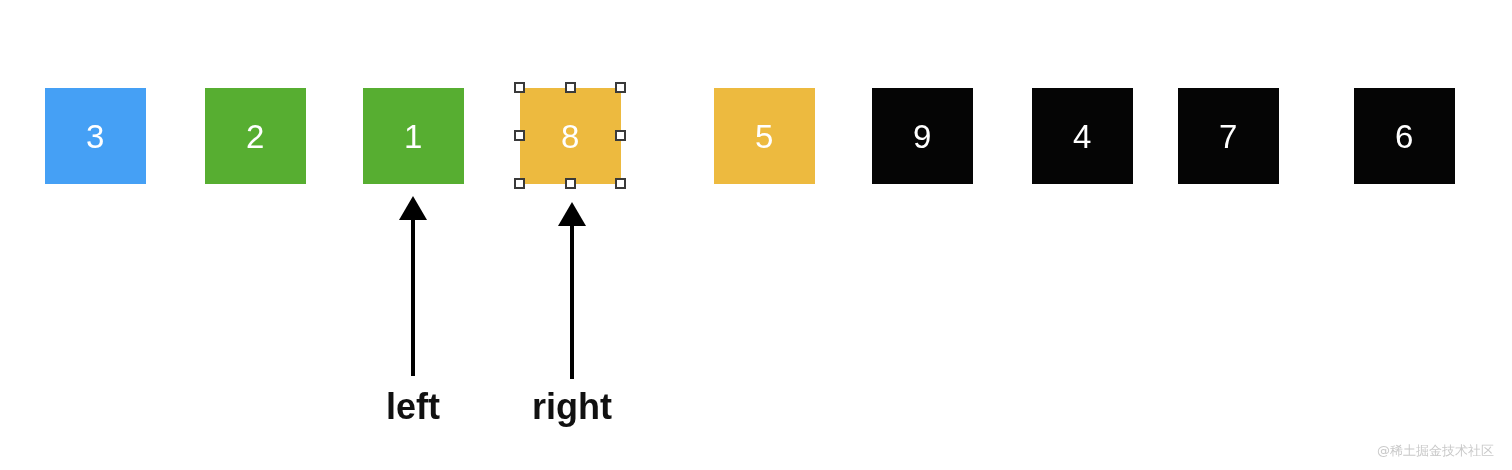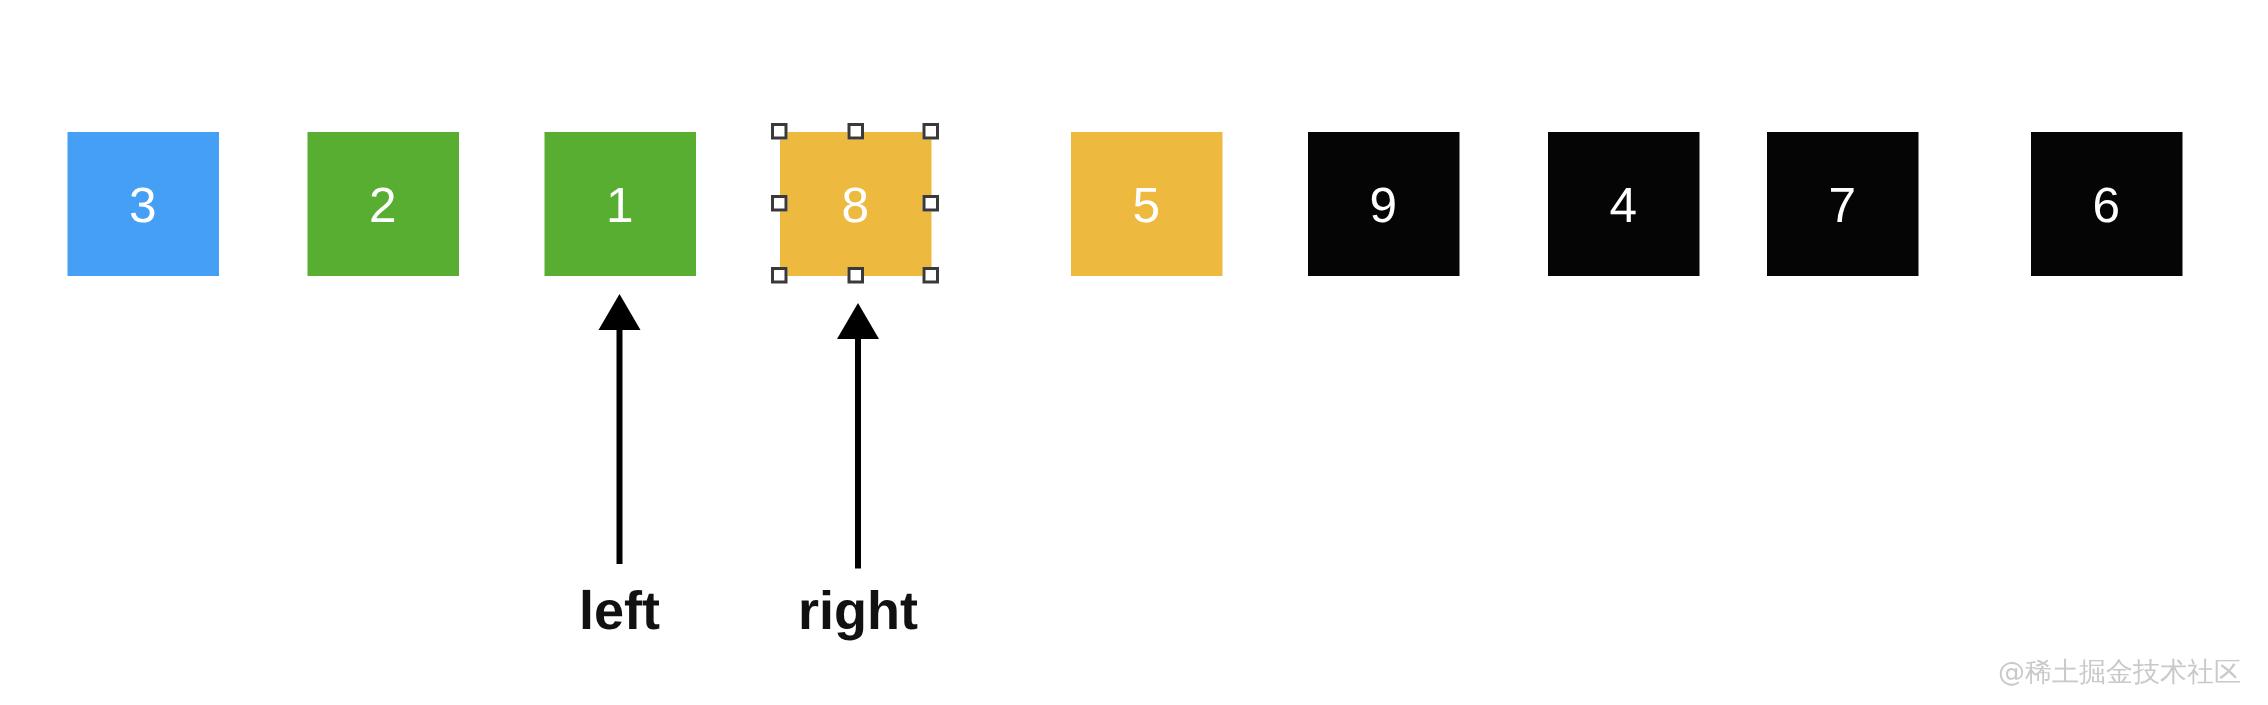--- a/index.html
+++ b/index.html
@@ -73,21 +73,21 @@
     line-height: 1;
     white-space: nowrap;
     transform: translateX(-50%);
     user-select: none;
   }
   .watermark {
     position: absolute;
     right: 18px;
     bottom: 10px;
     font-family: "DejaVu Sans", sans-serif;
-    font-size: 18px;
+    font-size: 13px;
     color: #c9c9c9;
     white-space: nowrap;
     user-select: none;
   }
 </style>
 </head>
 <body>
 
 <div id="canvas">
 

